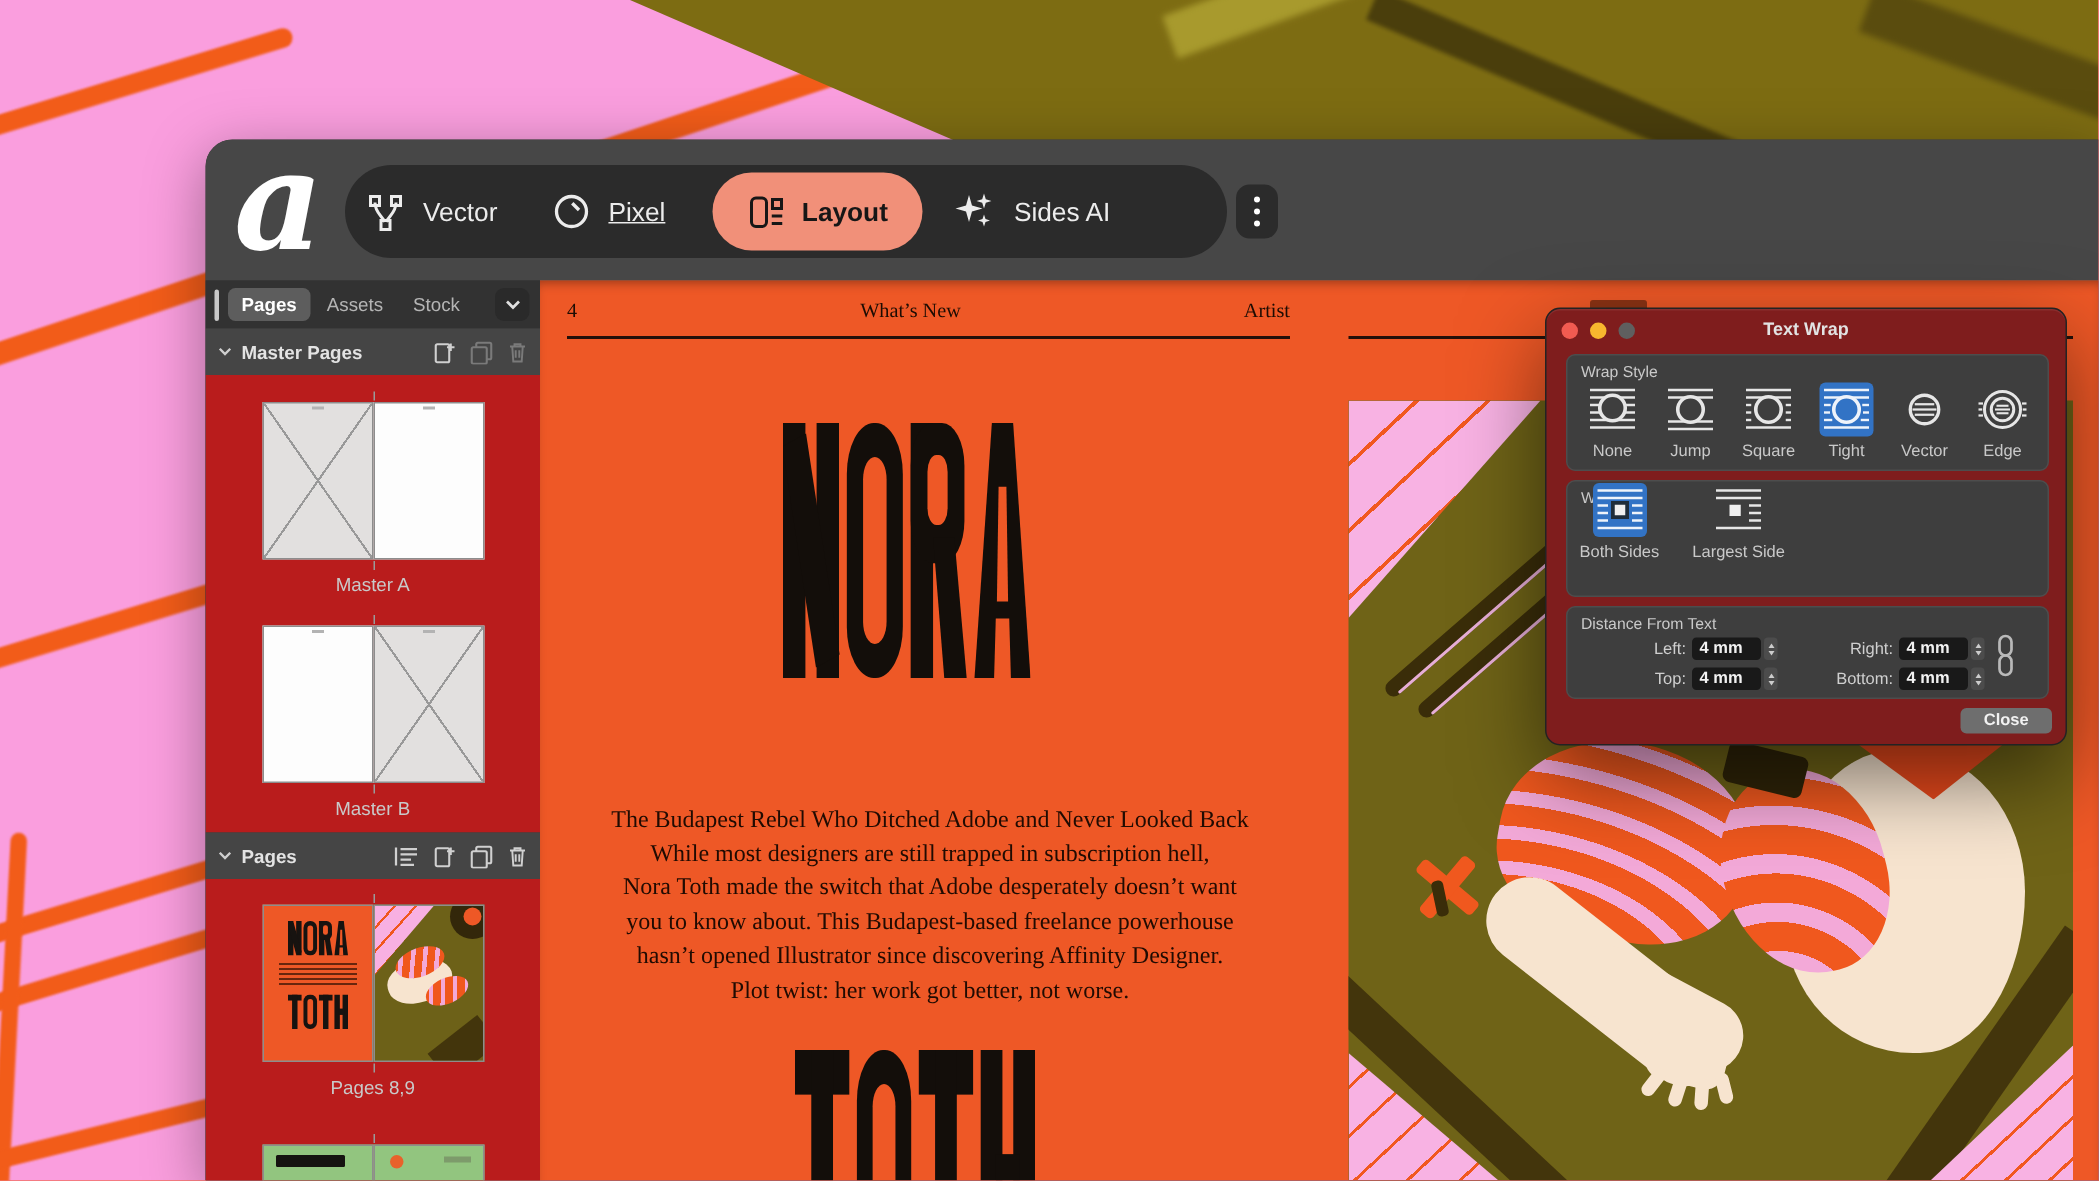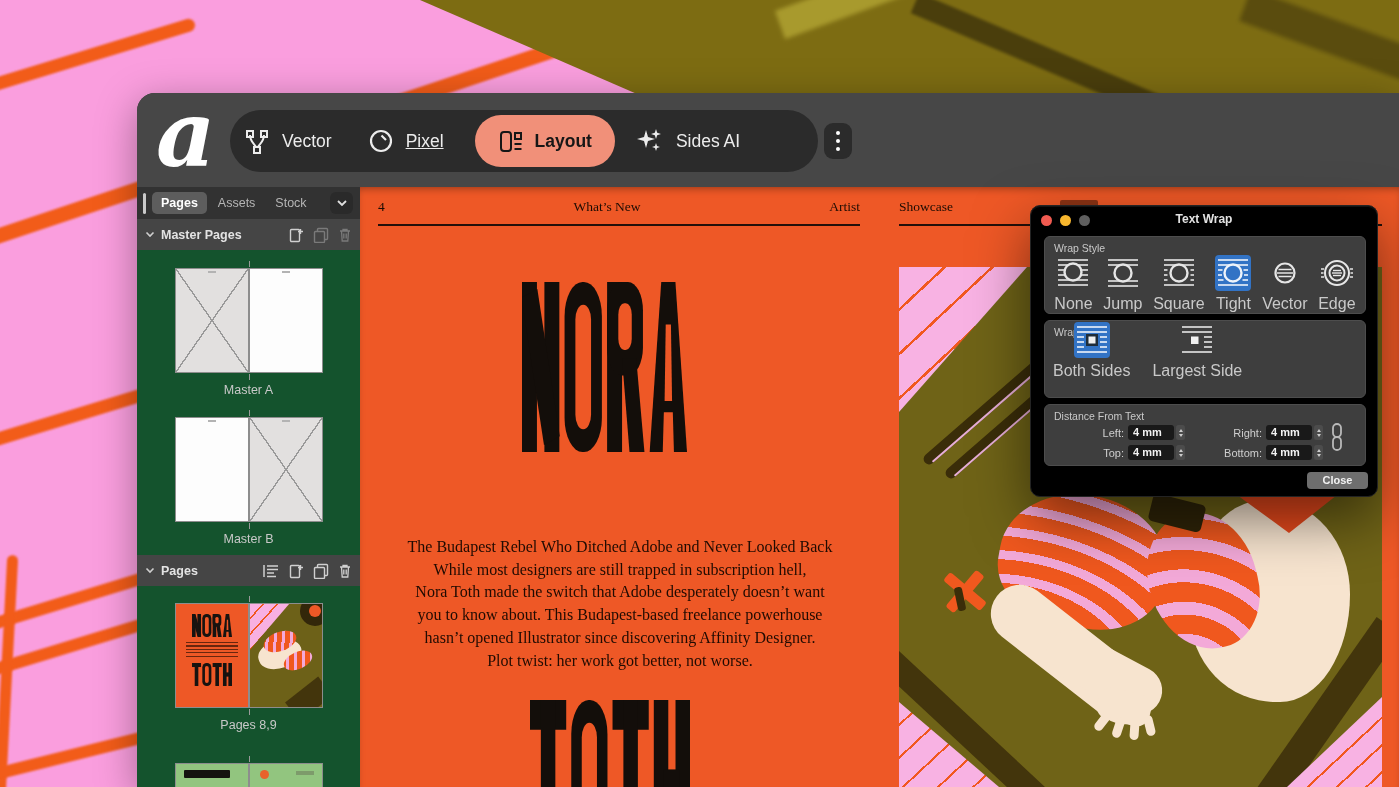--- a/index.html
+++ b/index.html
@@ -32,21 +32,21 @@
   
   .sidebar { position:absolute; left:0; top:94px; width:223px; bottom:0; background:#3a3a3a; }
   .sb-tabs { height:32px; background:#323232; display:flex; align-items:center; }
   .sb-indicator { width:3px; height:21px; background:#c9c9c9; border-radius:2px; margin-left:6px; }
   .sb-tab { font-size:12.5px; color:#b5b5b5; padding:4px 9px; margin-left:2px; }
   .sb-tab.active { background:#5d5d5d; border-radius:5px; color:#fff; font-weight:700; margin-left:6px; }
   .sb-collapse { margin-left:auto; margin-right:7px; width:23px; height:22px; background:#2a2a2a; border-radius:6px; display:flex; align-items:center; justify-content:center; }
   .sb-section { height:31px; background:#454545; display:flex; align-items:center; padding:0 8px; }
   .sb-section .title { font-size:12.5px; font-weight:700; color:#e3e3e3; margin-left:6px; }
   .sb-icons { margin-left:auto; display:flex; align-items:center; gap:9px; }
-  .thumbs { background:#14532d; }
+  .thumbs { background:#b91c1c; }
   .spread { position:relative; width:148px; margin:0 auto; display:flex; }
   .pg { width:74px; height:105px; border:1px solid #8d8d8d; position:relative; }
   .pg.gray { background:#e2e0df; }
   .pg.white { background:#fdfdfd; }
   .pg .cross { position:absolute; inset:0;
     background:
       linear-gradient(to top right, transparent calc(50% - .7px), #999 calc(50% - .7px), #999 calc(50% + .7px), transparent calc(50% + .7px)),
       linear-gradient(to bottom right, transparent calc(50% - .7px), #999 calc(50% - .7px), #999 calc(50% + .7px), transparent calc(50% + .7px)); }
   .tick-top { position:absolute; left:50%; top:-7px; width:1px; height:6px; background:#9a9a9a; }
   .tick-bottom { position:absolute; left:50%; bottom:-7px; width:1px; height:6px; background:#9a9a9a; }
@@ -117,33 +117,33 @@
   .xcross i { position:absolute; left:0; top:19px; width:48px; height:11px; border-radius:3px; background:#f0581e; display:block; }
   .xcross i:first-child { transform:rotate(40deg); }
   .xcross i:last-child { transform:rotate(-50deg); }
   .tickmark { position:absolute; left:57px; top:320px; width:8px; height:24px; background:#3a2d09; border-radius:3px; transform:rotate(-12deg); }
   .rb-edge { position:absolute; left:358px; top:532px; width:230px; height:30px; background:#43350c; transform:rotate(-55deg); transform-origin:left center; }
   .rb-pink { position:absolute; left:0; top:0; width:483px; height:520px; clip-path:polygon(483px 430px, 483px 520px, 388px 520px);
      background:repeating-linear-gradient(137deg, #f8b2e3 0 18px, #f1581f 18px 20px); }
   .head-smudge { position:absolute; left:700px; top:13px; width:38px; height:7px; background:#3c1505; opacity:.55; border-radius:2px; }
 
   
-  .dialog { position:absolute; left:1030px; top:205px; width:348px; height:292px; background:#000000; border-radius:10px; border:1px solid #232323; box-shadow:0 22px 55px rgba(0,0,0,.5), inset 0 1px 0 rgba(255,255,255,.08); z-index:10; font-size:11px; color:#d6d6d6; }
+  .dialog { position:absolute; left:1030px; top:205px; width:348px; height:292px; background:#7f1d1d; border-radius:10px; border:1px solid #232323; box-shadow:0 22px 55px rgba(0,0,0,.5), inset 0 1px 0 rgba(255,255,255,.08); z-index:10; font-size:11px; color:#d6d6d6; }
   .dlg-title { position:absolute; left:0; right:0; top:6px; text-align:center; font-size:12px; font-weight:700; color:#e2e2e2; }
   .lights { position:absolute; left:10px; top:9px; display:flex; gap:8px; }
   .lights i { width:11px; height:11px; border-radius:50%; display:block; }
   .lt-red { background:#f15b51; } .lt-yellow { background:#f8b72e; } .lt-gray { background:#5f5f5f; }
   .group { position:absolute; left:13px; width:322px; border:1px solid #4d4d4d; border-radius:6px; background:#3e3e3e; }
   .g1 { top:30px; height:78px; } .g2 { top:114px; height:78px; } .g3 { top:198px; height:62px; }
   .group .glabel { position:absolute; left:9px; top:5px; font-size:10.5px; color:#c9c9c9; }
   .ws-row { position:absolute; left:0; right:0; top:18px; display:flex; justify-content:space-around; padding:0 4px; }
   .ws-item { display:flex; flex-direction:column; align-items:center; }
   .ws-icon { width:36px; height:36px; border-radius:4px; display:flex; align-items:center; justify-content:center; }
   .ws-icon.sel { background:#3273c5; }
-  .ws-label { margin-top:4px; font-size:16px; color:#c9c9c9; white-space:nowrap; }
+  .ws-label { margin-top:4px; font-size:11px; color:#c9c9c9; white-space:nowrap; }
   .wt-row { position:absolute; left:8px; top:1px; display:flex; gap:22px; }
   .drow { position:absolute; height:15px; display:flex; align-items:center; }
   .dlabel { font-size:11px; color:#cfcfcf; text-align:right; }
   .dfield { margin-left:4px; width:46px; height:15px; background:#191919; border-radius:3px; color:#f2f2f2; font-size:11px; font-weight:700; line-height:15px; padding-left:5px; }
   .stepper { margin-left:2px; width:9px; height:15px; background:#4c4c4c; border-radius:2.5px; display:flex; flex-direction:column; align-items:center; justify-content:center; gap:2px; }
   .stepper i { width:0; height:0; border-left:2.5px solid transparent; border-right:2.5px solid transparent; display:block; }
   .st-up { border-bottom:3px solid #ccc; }
   .st-dn { border-top:3px solid #ccc; }
   .linkicon { position:absolute; left:285px; top:17px; }
   .close-btn { position:absolute; right:9px; bottom:7px; width:61px; height:17px; background:#6e6e6e; border-radius:4px; color:#f2f2f2; font-size:11px; font-weight:700; text-align:center; line-height:17px; }
@@ -407,23 +407,20 @@
             <rect x="143" y="32" width="42" height="176" rx="21" fill="#ee5826"></rect>
           <rect x="228" y="0" width="100" height="42"></rect>
             <rect x="258" y="0" width="40" height="240"></rect>
           <rect x="342" y="0" width="40" height="240"></rect>
             <rect x="402" y="0" width="40" height="240"></rect>
             <rect x="370" y="98" width="44" height="44"></rect>
         </g>
       </svg>
     </div>
 
-    <div class="page-head rp-head">
-      <span>Showcase</span>
-    </div>
     <div class="rule rp-rule"></div>
     <div class="head-smudge"></div>
 
     <div class="illo">
       <div class="pink-wedge"></div>
       <div class="stick stick1"></div>
       <div class="stick stick2"></div>
       <div class="board-edge"></div>
       <div class="pink-corner"></div>
       <div class="rice-big"></div>

